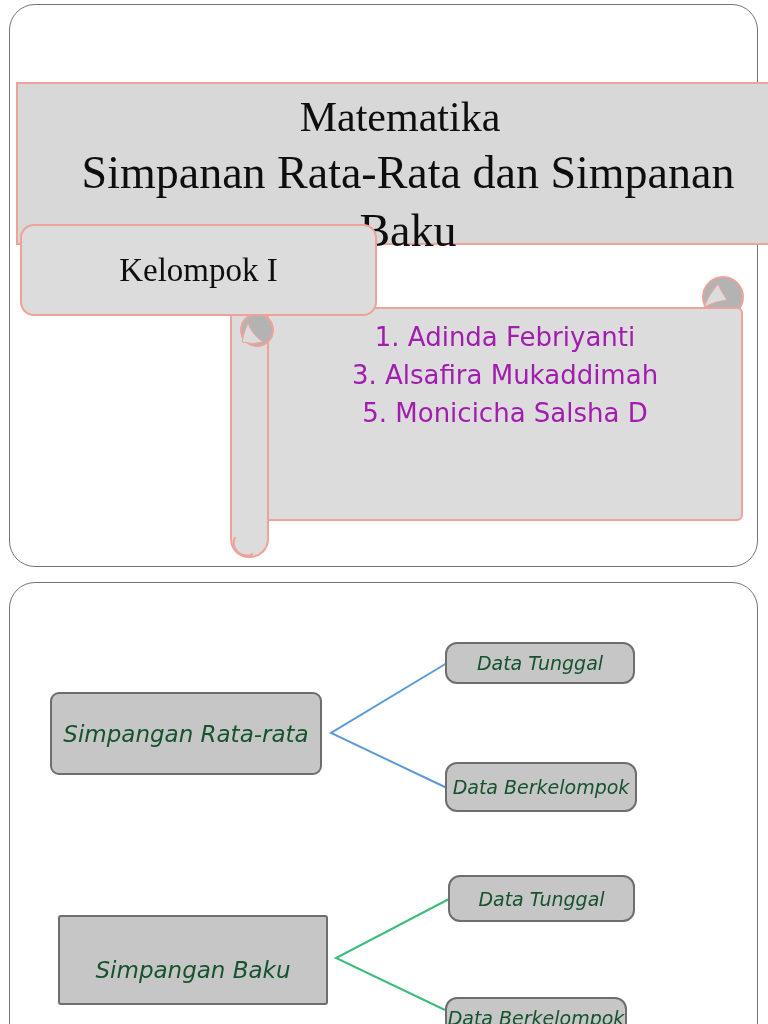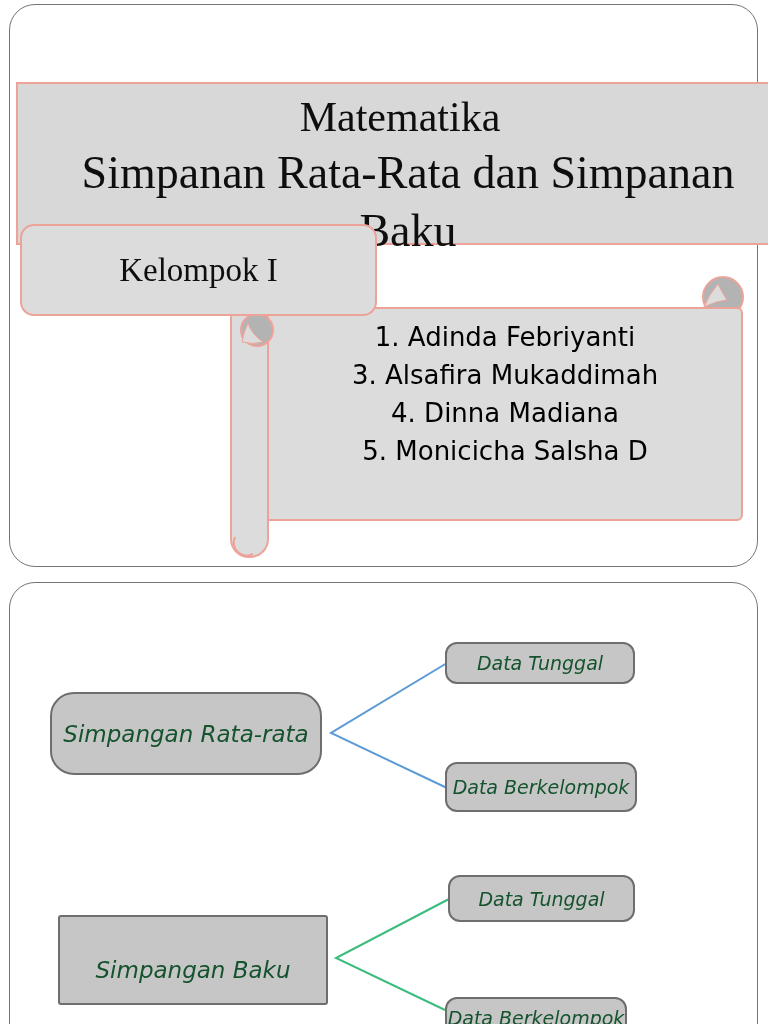--- a/index.html
+++ b/index.html
@@ -51,31 +51,31 @@
   .scroll-shape{fill:var(--panel-fill,#dcdcdc);stroke:var(--accent-salmon,#eda39a);stroke-width:2;}
   .curl{fill:var(--curl-fill,#b3b3b3);stroke:var(--accent-salmon,#eda39a);stroke-width:2;}
   .flap{fill:var(--panel-fill,#dcdcdc);stroke:var(--accent-salmon,#eda39a);stroke-width:1;}
   .curl-line{fill:none;stroke:var(--accent-salmon,#eda39a);stroke-width:2;}
   .conn-blue{fill:none;stroke:var(--connector-blue,#5b9bd5);stroke-width:2;}
   .conn-green{fill:none;stroke:var(--connector-green,#3cbc7c);stroke-width:2;}
   
   .members{
     position:absolute;left:268px;top:318px;width:474px;
     z-index:3;text-align:center;
-    font-size:26px;line-height:38px;color:#000000;
+    font-size:26px;line-height:38px;color:#a21caf;
   }
   
   .dgbox{
     position:absolute;box-sizing:border-box;
     background:var(--node-fill,#c6c6c6);
     border:2px solid var(--node-border,#6e6e6e);
     display:flex;align-items:center;justify-content:center;
     color:#14532d;z-index:3;text-align:center;font-style:italic;
   }
-  #node-sr{left:50px;top:692px;width:272px;height:83px;border-radius:24px;font-size:23px;}
+  #node-sr{left:50px;top:692px;width:272px;height:83px;border-radius:9px;font-size:23px;}
   #node-dt1{left:445px;top:642px;width:190px;height:42px;border-radius:12px;font-size:19px;}
   #node-db1{left:445px;top:762px;width:192px;height:50px;border-radius:12px;font-size:19px;}
   #node-sb{left:58px;top:915px;width:270px;height:90px;border-radius:3px;font-size:23px;padding-top:20px;}
   #node-dt2{left:448px;top:875px;width:187px;height:47px;border-radius:12px;font-size:19px;}
   #node-db2{left:445px;top:997px;width:182px;height:48px;border-radius:12px;font-size:19px;align-items:flex-start;padding-top:8px;}
 </style>
 </head>
 <body>
 
 <div class="slide" id="slide1"></div>
@@ -100,21 +100,20 @@
   <div class="title2">Simpanan Rata-Rata dan Simpanan Baku</div>
 </div>
 
 <div class="group-box">
   <span>Kelompok I</span>
 </div>
 
 <div class="members">
   <div>1. Adinda Febriyanti</div>
   <div>3. Alsafira Mukaddimah</div>
-  <div>4. Dinna Madiana</div>
   <div>5. Monicicha Salsha D</div>
 </div>
 
 <div class="dgbox" id="node-sr">Simpangan Rata-rata</div>
 <div class="dgbox" id="node-dt1">Data Tunggal</div>
 <div class="dgbox" id="node-db1">Data Berkelompok</div>
 <div class="dgbox" id="node-sb">Simpangan Baku</div>
 <div class="dgbox" id="node-dt2">Data Tunggal</div>
 <div class="dgbox" id="node-db2">Data Berkelompok</div>
 

